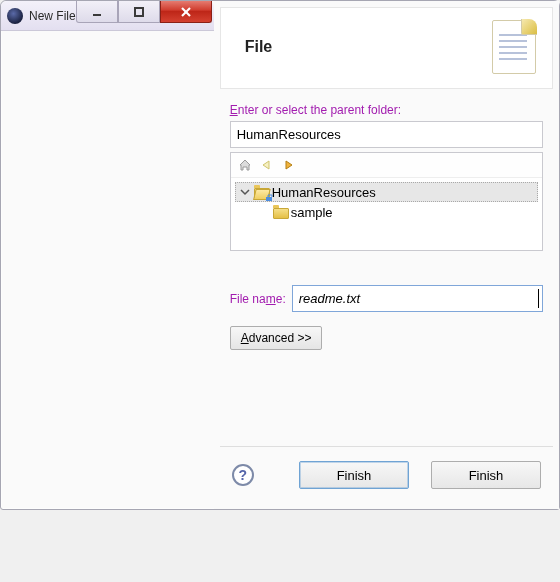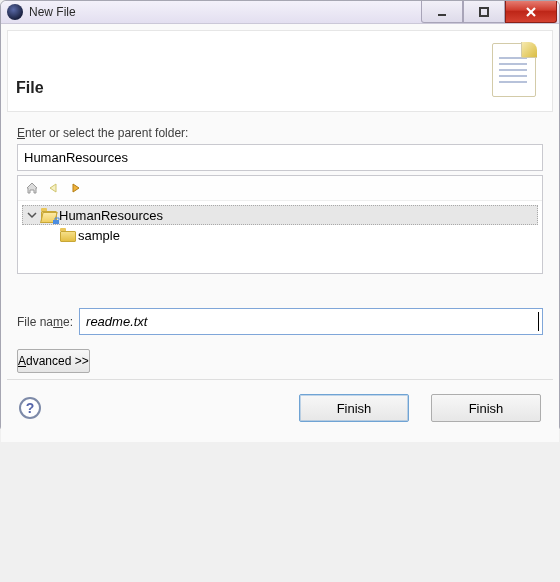--- a/index.html
+++ b/index.html
@@ -8,27 +8,27 @@
       padding: 0;
       font-family: "Segoe UI", Tahoma, sans-serif;
       font-size: 12px;
       background: #f0f0f0;
       width: 560px;
       height: 582px;
       overflow: hidden;
     }
     .window {
       width: 560px;
-      height: 430px;
+      height: 510px;
       background: #fafafa;
       border: 1px solid #a6a6b2;
       border-radius: 6px 6px 3px 3px;
       box-shadow: inset 0 0 0 1px rgba(255,255,255,.6);
       display: flex;
-      flex-direction: column;
+      flex-direction: row;
       position: relative;
     }
     
     .titlebar {
       height: 30px;
       background: linear-gradient(#f3f1fa, #e3dff0);
       border-bottom: 1px solid #cbc8d8;
       border-radius: 6px 6px 0 0;
       display: flex;
       align-items: center;
@@ -66,23 +66,23 @@
     .client {
       flex: 1;
       display: flex;
       flex-direction: column;
       background: #fafafa;
       padding: 6px;
     }
     .header-banner {
       background: #fff;
       border: 1px solid #e6e6e6;
-      padding: 12px 16px 14px 8px;
+      padding: 12px 16px 14px 24px;
       display: flex;
-      align-items: flex-end;
+      align-items: center;
     }
     .header-left { flex: 1; }
     .header-title { font-size: 16px; font-weight: bold; color:#222; }
     .header-sub { font-size: 12px; color:#333; margin-top: 10px; padding-left:18px; }
     .header-icon {
       width: 44px; height: 54px;
       position: relative;
     }
     .header-icon .sheet {
       position:absolute; inset:0;
@@ -100,21 +100,21 @@
     }
     .header-icon .lines{position:absolute;left:7px;right:9px;top:14px;}
     .header-icon .lines div{height:2px;background:#b7c2da;margin-bottom:4px;}
 
     .content {
       padding: 14px 10px 6px 10px;
       flex:1;
       display:flex;
       flex-direction: column;
     }
-    .label { color:#404040; font-size:12px; margin-bottom:4px; }
+    .label { color:#a21caf; font-size:12px; margin-bottom:4px; }
     .label .mn { text-decoration: underline; }
     .text-input{
       width:100%;
       border:1px solid #c9c9cf;
       background:#fff;
       padding:5px 6px;
       font-family:inherit;
       font-size:13px;
       color:#000;
     }
@@ -153,21 +153,21 @@
     .folder-open .flap{position:absolute;left:-1px;right:2px;bottom:-1px;top:4px;background:linear-gradient(#fde9a3,#f0cf62);border:1px solid #c8a737;transform:skewX(-14deg);transform-origin:bottom;} 
     .folder-share{position:absolute;right:-3px;bottom:-3px;width:8px;height:8px;}
 
     .filename-row{display:flex;align-items:center;gap:6px;margin-top:34px;}
     .filename-row .text-input{flex:1;border-color:#7fa6d9;font-style:italic;}
     .cursor{position:relative;}
     .cursor::after{content:"";position:absolute;right:4px;top:4px;bottom:4px;width:1px;background:#000;}
 
     .advanced-btn{
       margin-top:14px;
-      padding:4px 0;
+      padding:4px 10px;
       font-family:inherit;font-size:12px;
       background:linear-gradient(#f7f7f7,#e5e5e5);
       border:1px solid #adadad;
       border-radius:2px;
       width:max-content;
     }
     .spacer{flex:1;}
 
     .footer{
       border-top:1px solid #dedede;

